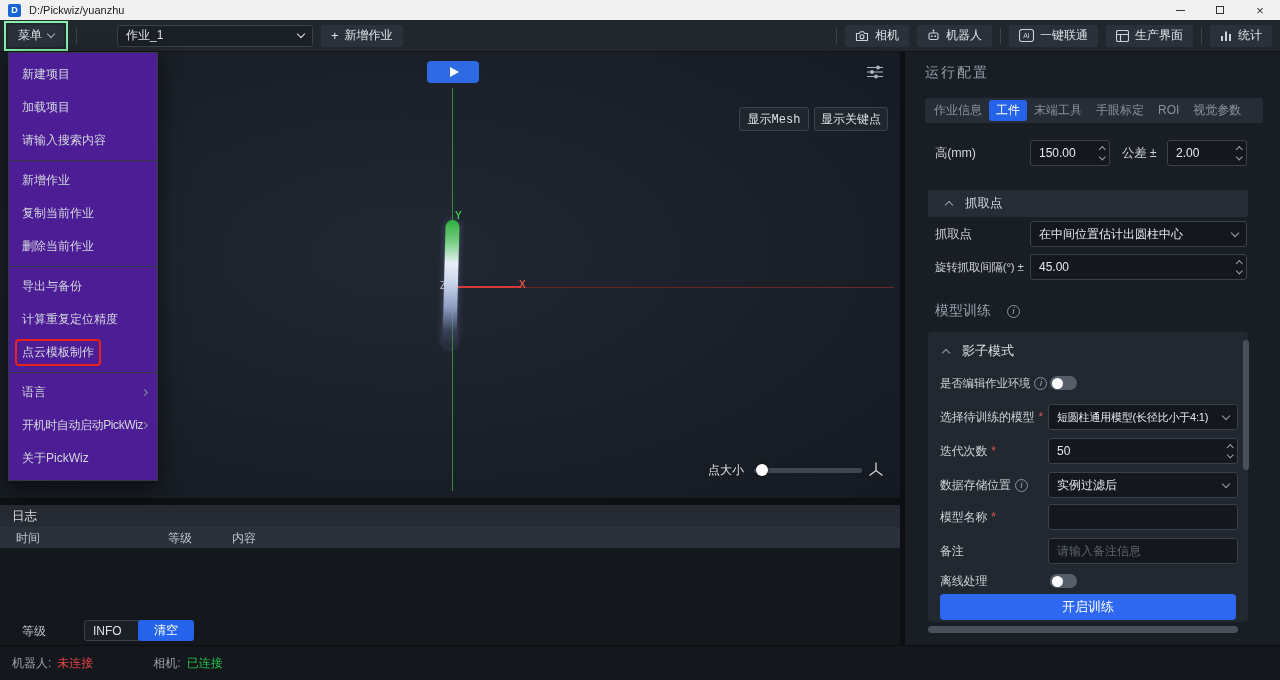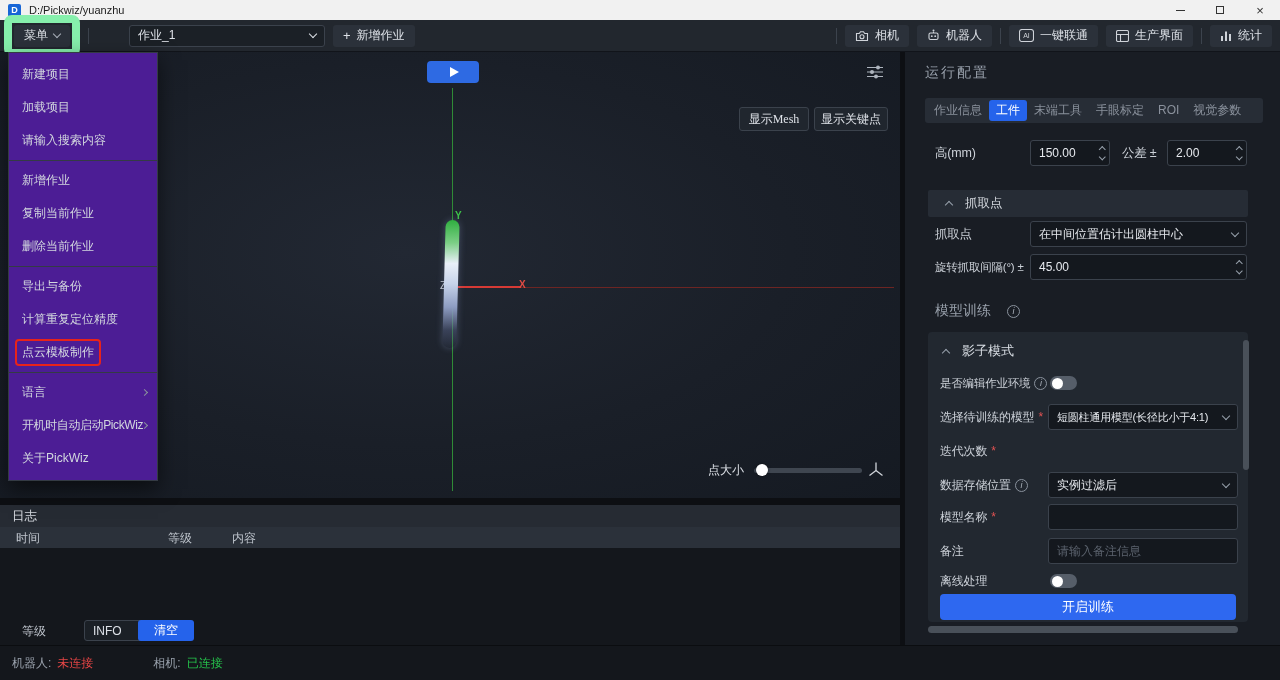--- a/index.html
+++ b/index.html
@@ -34,21 +34,21 @@
   .tb-btn { display:inline-flex; align-items:center; gap:6px; height:22px; padding:0 10px;
             background:#2b313a; border:none; border-radius:3px; color:#dde1e7;
             font-size:12px; cursor:pointer; font-family:inherit; white-space:nowrap; }
   .tb-btn .chev { color:#aab1bb; }
   .tb-sep { width:1px; height:16px; background:#3c434d; }
   .tb-select { display:inline-flex; align-items:center; justify-content:space-between;
                height:22px; background:#1b2026; border:1px solid #3b424c; border-radius:3px;
                color:#dde1e7; font-size:12px; padding:0 8px; cursor:pointer;margin-left:32px; }
   .job-select { width:196px; }
   .tb-right { margin-left:auto; display:flex; align-items:center; gap:8px; }
-  .menu-annotation { border:8px solid #86efac; border-radius:8px; padding:2px; margin-left:-4px; }
+  .menu-annotation { border:2px solid #86efac; border-radius:0; padding:2px; margin-left:-4px; }
   .plus { font-size:13px; line-height:1; color:#dde1e7; }
 
   
   .menu-dropdown { position:absolute; left:8px; top:52px; width:150px; background:#4c1d95;
                    border:1px solid #343b44; box-shadow:0 8px 20px rgba(0,0,0,.55);
                    z-index:50; padding:5px 0; }
   .menu-item { position:relative; height:33px; display:flex; align-items:center;
                padding:0 13px; font-size:12px; color:#d2d7de; cursor:pointer; white-space:nowrap; }
   .menu-item .chev.right { position:absolute; right:10px; color:#8a929d; width:5px; height:5px; }
   .menu-divider { height:1px; background:#343b44; margin:3px 0; }
@@ -58,21 +58,21 @@
   .viewport { position:absolute; left:0; top:52px; width:900px; height:446px;
               background:radial-gradient(ellipse at 45% 45%, #222833 0%, #1a1f28 55%, #151a22 100%); }
   .play-btn { position:absolute; left:427px; top:9px; width:52px; height:22px; background:#2e6ae3;
               border:none; border-radius:4px; display:flex; align-items:center; justify-content:center;
               cursor:pointer; }
   .play-tri { width:0; height:0; border-left:9px solid #fff; border-top:5px solid transparent;
               border-bottom:5px solid transparent; margin-left:2px; }
   .vp-settings { position:absolute; left:864px; top:9px; width:22px; height:22px; display:flex;
                  align-items:center; justify-content:center; cursor:pointer; }
   .vp-toggle { position:absolute; top:55px; height:24px; background:#20262e; border:1px solid #3b424c;
-               border-radius:3px; color:#dde1e7; font-size:12px; cursor:pointer; font-family:Liberation Serif, serif; }
+               border-radius:3px; color:#dde1e7; font-size:12px; cursor:pointer; font-family:Liberation Mono, monospace; }
   .axis-y-line { position:absolute; left:452px; top:36px; width:1px; height:403px; background:#2f8b36; }
   .axis-x-bright { position:absolute; left:453px; top:234px; width:68px; height:2px; background:#d63a35; }
   .axis-x-dark { position:absolute; left:521px; top:235px; width:373px; height:1px; background:#6d2523; }
   .axis-label { position:absolute; font-size:10px; font-weight:bold; }
   .cylinder { position:absolute; left:444px; top:168px; width:14px; height:128px; border-radius:7px;
               transform:rotate(1.5deg);
               background:linear-gradient(178deg,#2fae3f 0%,#7ccf86 18%,#e9eff8 34%,#c6d3ea 50%,
                          #8d9cc2 68%,rgba(90,102,140,.45) 86%,rgba(70,80,110,.12) 100%);
               box-shadow:0 0 7px rgba(160,180,230,.30); }
   .point-size { position:absolute; left:708px; top:410px; display:flex; align-items:center; gap:10px; }
@@ -410,20 +410,27 @@
     </div>
     <div class="select small-text" style="left:120px;top:72px;width:190px;">
       <span class="sel-text">短圆柱通用模型(长径比小于4:1)</span>
       <span class="chev down"></span>
     </div>
 
     <div class="card-label" style="left:12px;top:106px;">
       <span>迭代次数</span>
         <span class="req">*</span>
     </div>
+    <div class="field" style="left:120px;top:106px;width:190px;">
+      <input value="50" style="">
+      <div class="stepper">
+          <span class="chev up"></span>
+          <span class="chev down"></span>
+        </div>
+    </div>
 
     <div class="card-label" style="left:12px;top:140px;">
       <span>数据存储位置</span>
       <span class="info">i</span>
     </div>
     <div class="select" style="left:120px;top:140px;width:190px;">
       <span class="sel-text">实例过滤后</span>
       <span class="chev down"></span>
     </div>
 

